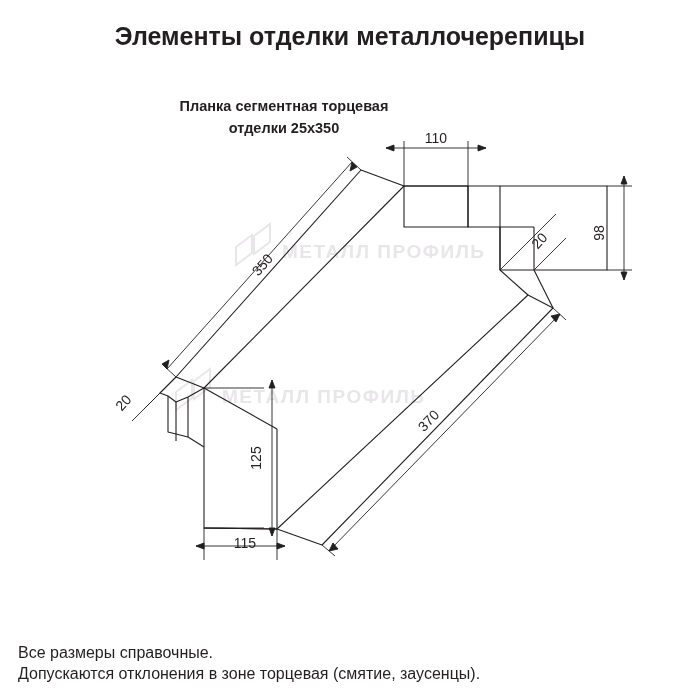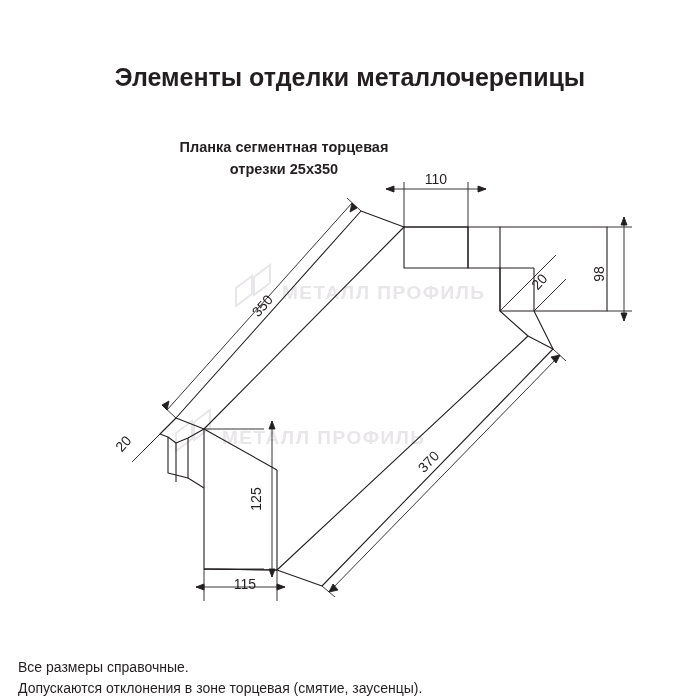--- a/index.html
+++ b/index.html
@@ -11,21 +11,20 @@
     height: 700px;
     background: #ffffff;
     font-family: "Liberation Sans", sans-serif;
     color: #231f20;
     position: relative;
     overflow: hidden;
   }
   .page {
     position: absolute;
     inset: 0;
-    margin-top: 41px;
   }
   .title {
     position: absolute;
     top: 22px;
     left: 0;
     width: 700px;
     text-align: center;
     font-size: 25px;
     font-weight: bold;
     letter-spacing: 0px;
@@ -45,22 +44,22 @@
   .drawing {
     position: absolute;
     top: 0;
     left: 0;
     width: 700px;
     height: 700px;
   }
   .footnotes {
     position: absolute;
     left: 18px;
-    bottom: 1px;
-    font-size: 14px;
+    bottom: 16px;
+    font-size: 16px;
     line-height: 21px;
     color: #231f20;
   }
   .footnotes div {
     white-space: nowrap;
   }
   svg text {
     font-family: "Liberation Sans", sans-serif;
     fill: #231f20;
   }
@@ -76,21 +75,21 @@
 </style>
 </head>
 <body>
 
 <div class="page">
 
   <div class="title">Элементы отделки металлочерепицы</div>
 
   <div class="subtitle">
     <span>Планка сегментная торцевая</span><br>
-    <span>отрезки 25х350</span>
+    <span>отделки 25х350</span>
   </div>
 
   <svg class="drawing" viewBox="0 0 700 700">
 
     <g>
       <path d="M236 247 l16 -12 l0 18 l-16 12 z M254 236 l16 -12 l0 18 l-16 12 z" fill="none" stroke="#e8e6e9" stroke-width="2"></path>
       <text class="wm-txt" x="282" y="258">МЕТАЛЛ ПРОФИЛЬ</text>
     </g>
     <g>
       <path d="M176 392 l16 -12 l0 18 l-16 12 z M194 381 l16 -12 l0 18 l-16 12 z" fill="none" stroke="#e8e6e9" stroke-width="2"></path>

